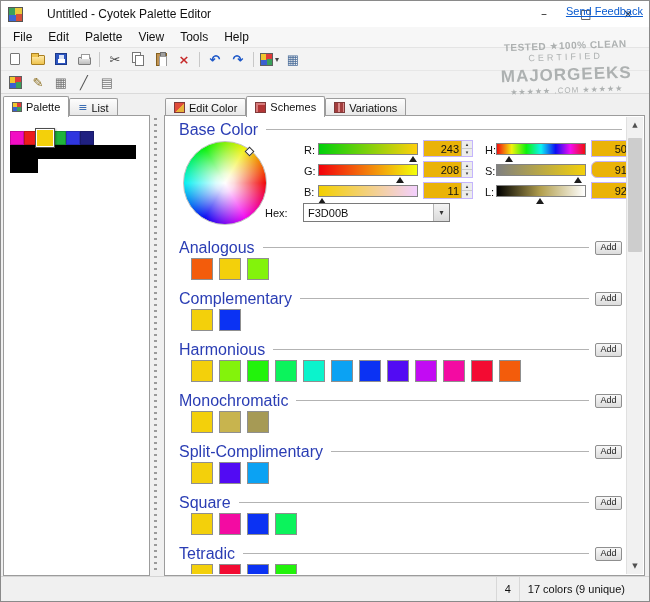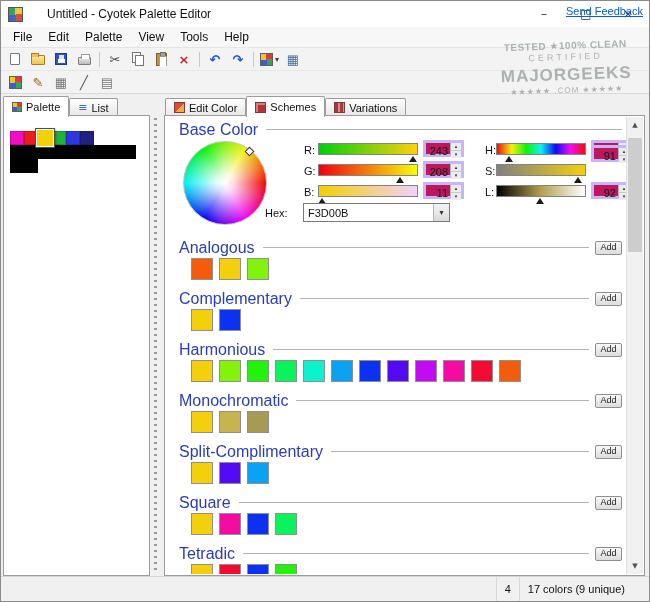--- a/index.html
+++ b/index.html
@@ -72,21 +72,21 @@
 .sw-row{display:flex;gap:6px;margin:4px 0 0 12px}
 .swatch{width:22px;height:22px;border:1px solid #8f8f8f}
 
 
 .base-sec{position:relative;height:118px}
 .color-wheel{position:absolute;left:4px;top:18px;width:84px;height:84px;border-radius:50%;border:1px solid #c2c2c2;background:radial-gradient(circle,#ffffff 0%,rgba(255,255,255,.85) 16%,rgba(255,255,255,0) 72%),conic-gradient(from 0deg,#80f000,#f0f000 30deg,#f00000 90deg,#f000f0 150deg,#0000f0 210deg,#00f0f0 270deg,#00f000 330deg,#80f000 360deg)}
 .wheel-marker{position:absolute;left:62px;top:6px;width:7px;height:7px;background:#fff;border:1px solid #333;transform:rotate(45deg)}
 .sl-label{position:absolute;font-size:11px}
 .sl-track{position:absolute;height:12px;border:1px solid #848484}
 .sl-marker{position:absolute;width:0;height:0;border-left:4px solid transparent;border-right:4px solid transparent;border-bottom:6px solid #1c1c1c}
-.spinbox{position:absolute;width:41px;height:17px;background:#be185d;border:3px solid #c4b5fd;display:flex}
+.spinbox{position:absolute;width:50px;height:17px;background:#eab308;border:1px solid #c4b5fd;display:flex}
 .spin-val{flex:1;font-size:11px;text-align:right;padding:2px 2px 0 0}
 .spin-btns{width:11px;display:flex;flex-direction:column;border-left:1px solid #b5b5b5}
 .spin-up,.spin-dn{flex:1;font-size:5px;line-height:7px;text-align:center;color:#333;background:#ececec;font-family:"DejaVu Sans",sans-serif}
 .spin-up{border-bottom:1px solid #c9c9c9}
 .hex-label{position:absolute;left:86px;top:84px;font-size:11px}
 .hex-combo{position:absolute;left:124px;top:80px;width:147px;height:19px;background:#fff;border:1px solid #7a7a7a;display:flex;align-items:center}
 .hex-value{flex:1;font-size:11px;padding-left:4px}
 .combo-btn{width:16px;height:100%;display:flex;align-items:center;justify-content:center;font-size:8px;color:#333;background:linear-gradient(#f4f4f4,#dadada);border-left:1px solid #b5b5b5;font-family:"DejaVu Sans",sans-serif}
 
 
@@ -297,21 +297,21 @@
               <div class="spinbox" style="left: 412px; top: 17px;">
                 <span class="spin-val">50</span>
                 <span class="spin-btns">
                   <span class="spin-up">▴</span>
                   <span class="spin-dn">▾</span>
                 </span>
               </div>
               <span class="sl-label" style="left: 306px; top: 42px;">S:</span>
               <div class="sl-track" style="left: 317px; top: 41px; width: 90px; background: linear-gradient(to right, rgb(128, 128, 128), rgb(243, 208, 11));"></div>
               <div class="sl-marker" style="left: 394.9px; top: 54px;"></div>
-              <div class="spinbox" style="left: 412px; top: 22px;">
+              <div class="spinbox" style="left: 412px; top: 38px; border-radius: 6px;">
                 <span class="spin-val">91</span>
                 <span class="spin-btns">
                   <span class="spin-up">▴</span>
                   <span class="spin-dn">▾</span>
                 </span>
               </div>
               <span class="sl-label" style="left: 306px; top: 63px;">L:</span>
               <div class="sl-track" style="left: 317px; top: 62px; width: 90px; background: linear-gradient(to right, rgb(0, 0, 0), rgb(179, 160, 79), rgb(255, 255, 255));"></div>
               <div class="sl-marker" style="left: 357.1px; top: 75px;"></div>
               <div class="spinbox" style="left: 412px; top: 59px;">

